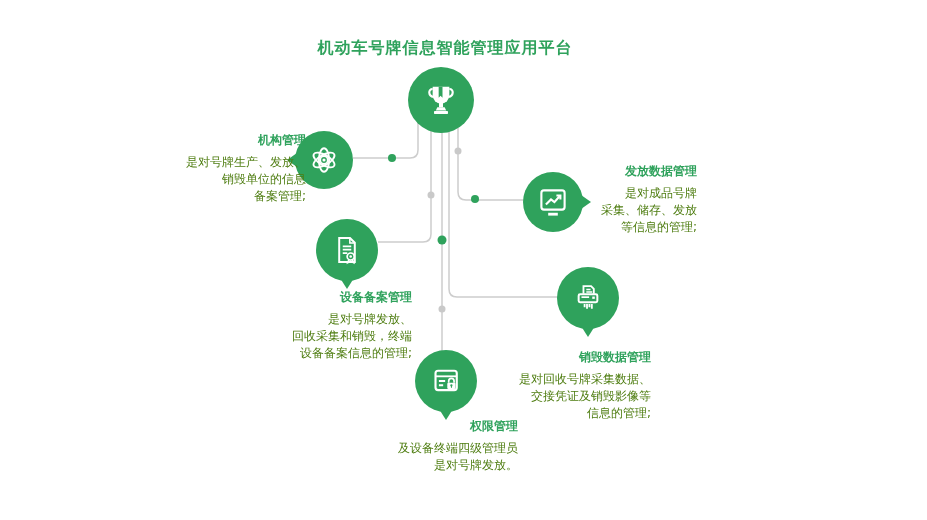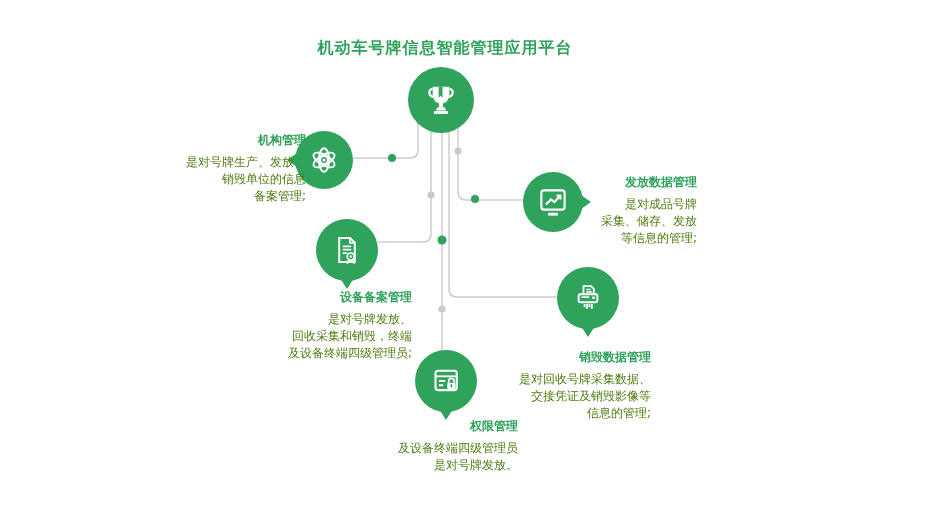--- a/index.html
+++ b/index.html
@@ -89,21 +89,21 @@
     <span class="tail tail-right"></span>
     <svg width="34" height="34" viewBox="0 0 24 24">
       <g fill="none" stroke="#ffffff" stroke-width="1.5">
         <rect x="3.8" y="3.8" width="16.4" height="13.6" rx="1.8"></rect>
         <path d="M7 13.8 L10.6 10.2 L13 12.1 L16.8 7.8"></path>
         <path d="M14.4 7.4 L17.2 7.4 L17.2 10.2"></path>
         <path d="M8.6 20.6 H15.4" stroke-width="2"></path>
       </g>
     </svg>
   </div>
-  <div class="node-text" style="left:563px;top:174px;width:134px">
+  <div class="node-text" style="left:563px;top:163px;width:134px">
     <div class="node-title">发放数据管理</div>
     <div class="node-desc">
       <div>是对成品号牌</div>
       <div>采集、储存、发放</div>
       <div>等信息的管理;</div>
     </div>
   </div>
 
   <div class="node" style="left:316px;top:219px;width:62px;height:62px">
     <span class="tail tail-down"></span>
@@ -116,21 +116,21 @@
         <path stroke-width="1.2" d="M13.4 18.7 l-0.8 2.2 l1.3 -0.6 M15.8 18.7 l0.8 2.2 l-1.3 -0.6"></path>
       </g>
       <circle cx="14.6" cy="16.6" r="0.9" fill="#ffffff"></circle>
     </svg>
   </div>
   <div class="node-text" style="left:268px;top:289px;width:144px">
     <div class="node-title">设备备案管理</div>
     <div class="node-desc">
       <div>是对号牌发放、</div>
       <div>回收采集和销毁，终端</div>
-      <div>及设备终端四级管理员;</div>
+      <div>设备备案信息的管理;</div>
     </div>
   </div>
 
   <div class="node" style="left:557px;top:267px;width:62px;height:62px">
     <span class="tail tail-down"></span>
     <svg width="34" height="34" viewBox="0 0 24 24">
       <g fill="none" stroke="#ffffff">
         <path stroke-width="1.3" d="M8.8 9 V3.6 h5.4 l1.9 1.9 V9"></path>
         <path stroke-width="1" d="M10.8 6 h3 M10.8 7.8 h4.2"></path>
         <rect x="5.4" y="9.4" width="13.2" height="5.6" rx="1" stroke-width="1.4"></rect>

